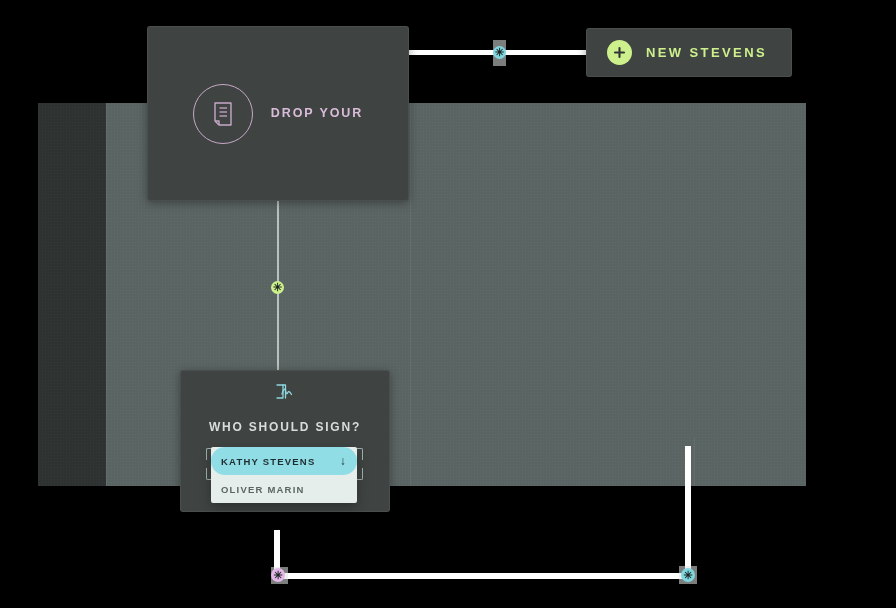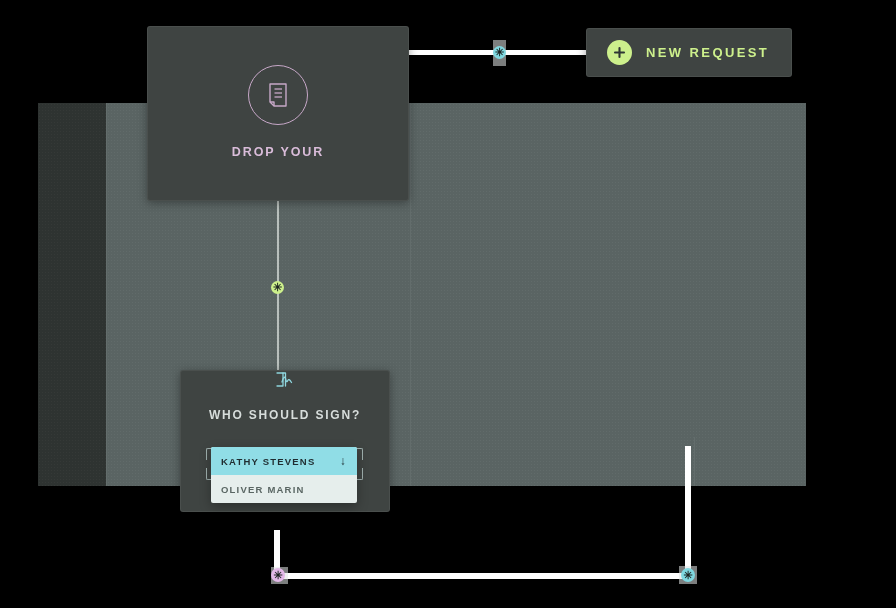--- a/index.html
+++ b/index.html
@@ -47,21 +47,21 @@
   .card{
     position:absolute;background:#3f4442;border-radius:3px;
     box-shadow:0 2px 10px rgba(0,0,0,.35);
     border:1px solid rgba(255,255,255,.06);
     box-sizing:border-box;
   }
 
   
   #drop-card{left:147px;top:26px;width:262px;height:175px;}
   .drop-inner{
-    position:absolute;inset:0;display:flex;flex-direction:column;
+    position:absolute;inset:0;display:flex;
     align-items:center;justify-content:center;gap:18px;
   }
   .doc-circle{
     width:58px;height:58px;border-radius:50%;
     border:1.4px solid #c7a8c8;
     display:flex;align-items:center;justify-content:center;
   }
   .drop-label{
     color:#d9bcd9;font-size:12.5px;letter-spacing:1.9px;font-weight:700;
     text-align:center;line-height:1.5;
@@ -97,41 +97,41 @@
     letter-spacing:.5px;margin:2px 0 8px;
   }
   .cc-sub{
     color:#e2e6e4;font-size:12.5px;line-height:1.45;text-align:center;font-weight:400;
   }
 
   
   #sign-card{left:180px;top:370px;width:210px;height:142px;}
   .sc-inner{
     position:absolute;inset:0;display:flex;flex-direction:column;
-    align-items:center;padding-top:0;
+    align-items:center;padding-top:12px;
   }
   .sig-icon{margin-bottom:14px;}
   .sc-title{
     color:#d7dddb;font-size:12px;letter-spacing:1.8px;font-weight:700;text-align:center;
   }
 
   
   #dropdown{
     position:absolute;left:211px;top:447px;width:146px;height:84px;
   }
   .dd-list{
     position:absolute;left:0;top:0;width:146px;
     background:#e6eeec;border-radius:2px;
     box-shadow:0 4px 12px rgba(0,0,0,.30);
     overflow:hidden;
   }
   .dd-item{
     height:28px;display:flex;align-items:center;padding:0 10px;
     font-size:9.5px;letter-spacing:1.2px;font-weight:700;color:#5a6663;
-    cursor:pointer;box-sizing:border-box;
+    cursor:pointer;box-sizing:border-box;border-radius:14px;
   }
   .dd-item.selected{background:#90dde6;color:#1f2c30;justify-content:space-between;}
   .dd-arrow{font-size:12px;font-weight:400;color:#1f2c30;}
 
   
   .bracket{position:absolute;border-color:#9fb0ae;border-style:solid;width:11px;height:11px;}
   .bk-tl{border-width:1.5px 0 0 1.5px;border-radius:2px 0 0 0;}
   .bk-tr{border-width:1.5px 1.5px 0 0;border-radius:0 2px 0 0;}
   .bk-bl{border-width:0 0 1.5px 1.5px;border-radius:0 0 0 2px;}
   .bk-br{border-width:0 1.5px 1.5px 0;border-radius:0 0 2px 0;}
@@ -191,21 +191,21 @@
     </div>
   </div>
 
   <div class="card" id="new-request">
     <span class="plus-badge">
       <svg width="13" height="13" viewBox="0 0 13 13" aria-hidden="true">
         <line x1="6.5" y1="2" x2="6.5" y2="11" stroke="#2f3634" stroke-width="2.1" stroke-linecap="round"></line>
         <line x1="2" y1="6.5" x2="11" y2="6.5" stroke="#2f3634" stroke-width="2.1" stroke-linecap="round"></line>
       </svg>
     </span>
-    <span class="nr-label">NEW REQUEST</span>
+    <span class="nr-label">NEW STEVENS</span>
   </div>
 
 
   <div class="card" id="sign-card">
     <div class="sc-inner">
       <span class="sig-icon">
         <svg width="22" height="19" viewBox="0 0 22 19" fill="none" aria-hidden="true">
           <path d="M3 2 H9 V15 H3" stroke="#8fd6de" stroke-width="1.3" stroke-linejoin="round" stroke-linecap="round"></path>
           <path d="M9 2 H11.5 V15" stroke="#8fd6de" stroke-width="1.3" stroke-linejoin="round" stroke-linecap="round"></path>
           <path d="M8 11 C9.5 5.5 11 5 11.5 7.5 C12 10 12.5 12 13.8 9.5 C14.8 7.6 16 9 17.5 11.5" stroke="#8fd6de" stroke-width="1.3" stroke-linecap="round" fill="none"></path>

